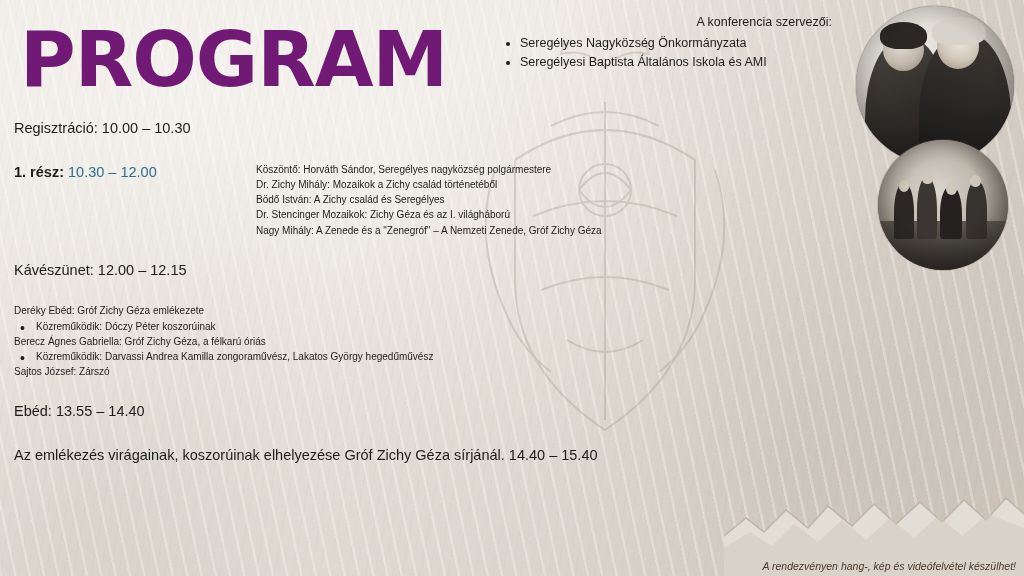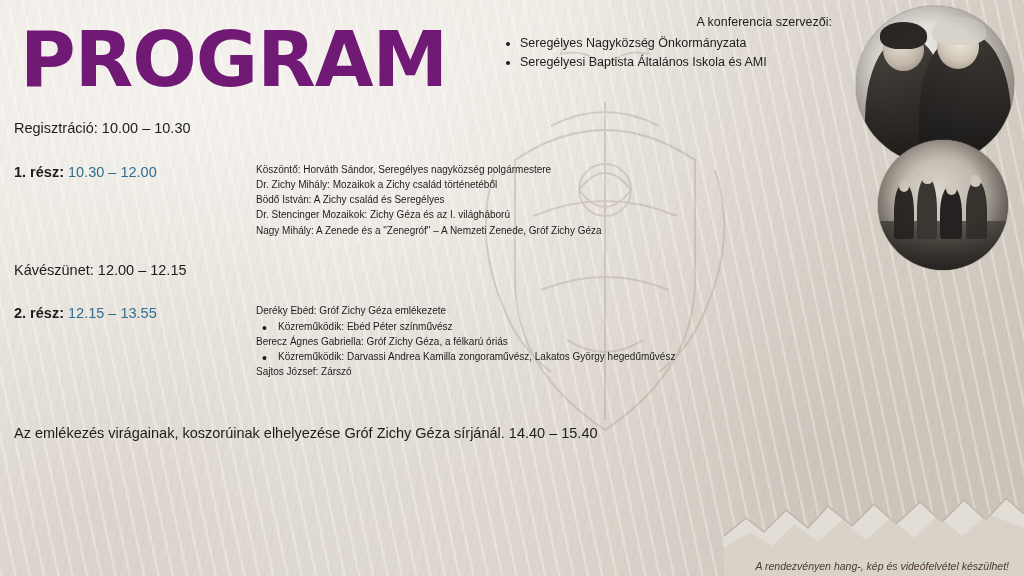--- a/index.html
+++ b/index.html
@@ -162,21 +162,21 @@
   .sub::before {
     content: "•";
     position: absolute; left: 6px; top: -1px;
     font-size: 14px;
   }
   .spacer-md { height: 22px; }
   .single { font-size: 14.5px; line-height: 1.5; }
 
   
   .footer-note {
-    position: absolute; right: 15px; bottom: 4px;
+    position: absolute; right: 8px; bottom: 4px;
     font-size: 10.5px;
     color: #4b3a2c;
     font-style: italic;
   }
 </style>
 </head>
 <body>
 
 <div class="bg-base"></div>
 <div class="bg-paper"></div>
@@ -266,33 +266,31 @@
     </div>
   </div>
 
   <div class="spacer-md"></div>
 
   <div class="single">Kávészünet: 12.00 – 12.15</div>
 
   <div class="spacer-md"></div>
 
   <div class="row">
-    <div class="lbl">
-      <span class="strong">2. rész:</span><span class="time-alt"> 12.15 – 13.55</span>
-    </div>
     <div class="items">
       <div>Deréky Ebéd: Gróf Zichy Géza emlékezete</div>
-      <div class="sub">Közreműködik: Ebéd Péter színművész</div>
+      <div class="sub">Közreműködik: Dóczy Péter koszorúinak</div>
       <div>Berecz Ágnes Gabriella: Gróf Zichy Géza, a félkarú óriás</div>
       <div class="sub">Közreműködik: Darvassi Andrea Kamilla zongoraművész, Lakatos György hegedűművész</div>
       <div>Sajtos József: Zárszó</div>
     </div>
   </div>
 
   <div class="spacer-md"></div>
 
+  <div class="single">Ebéd: 13.55 – 14.40</div>
 
   <div class="spacer-md"></div>
 
   <div class="single">Az emlékezés virágainak, koszorúinak elhelyezése Gróf Zichy Géza sírjánál. 14.40 – 15.40</div>
 </div>
 
 <div class="footer-note">A rendezvényen hang-, kép és videófelvétel készülhet!</div>
 
 </body></html>

